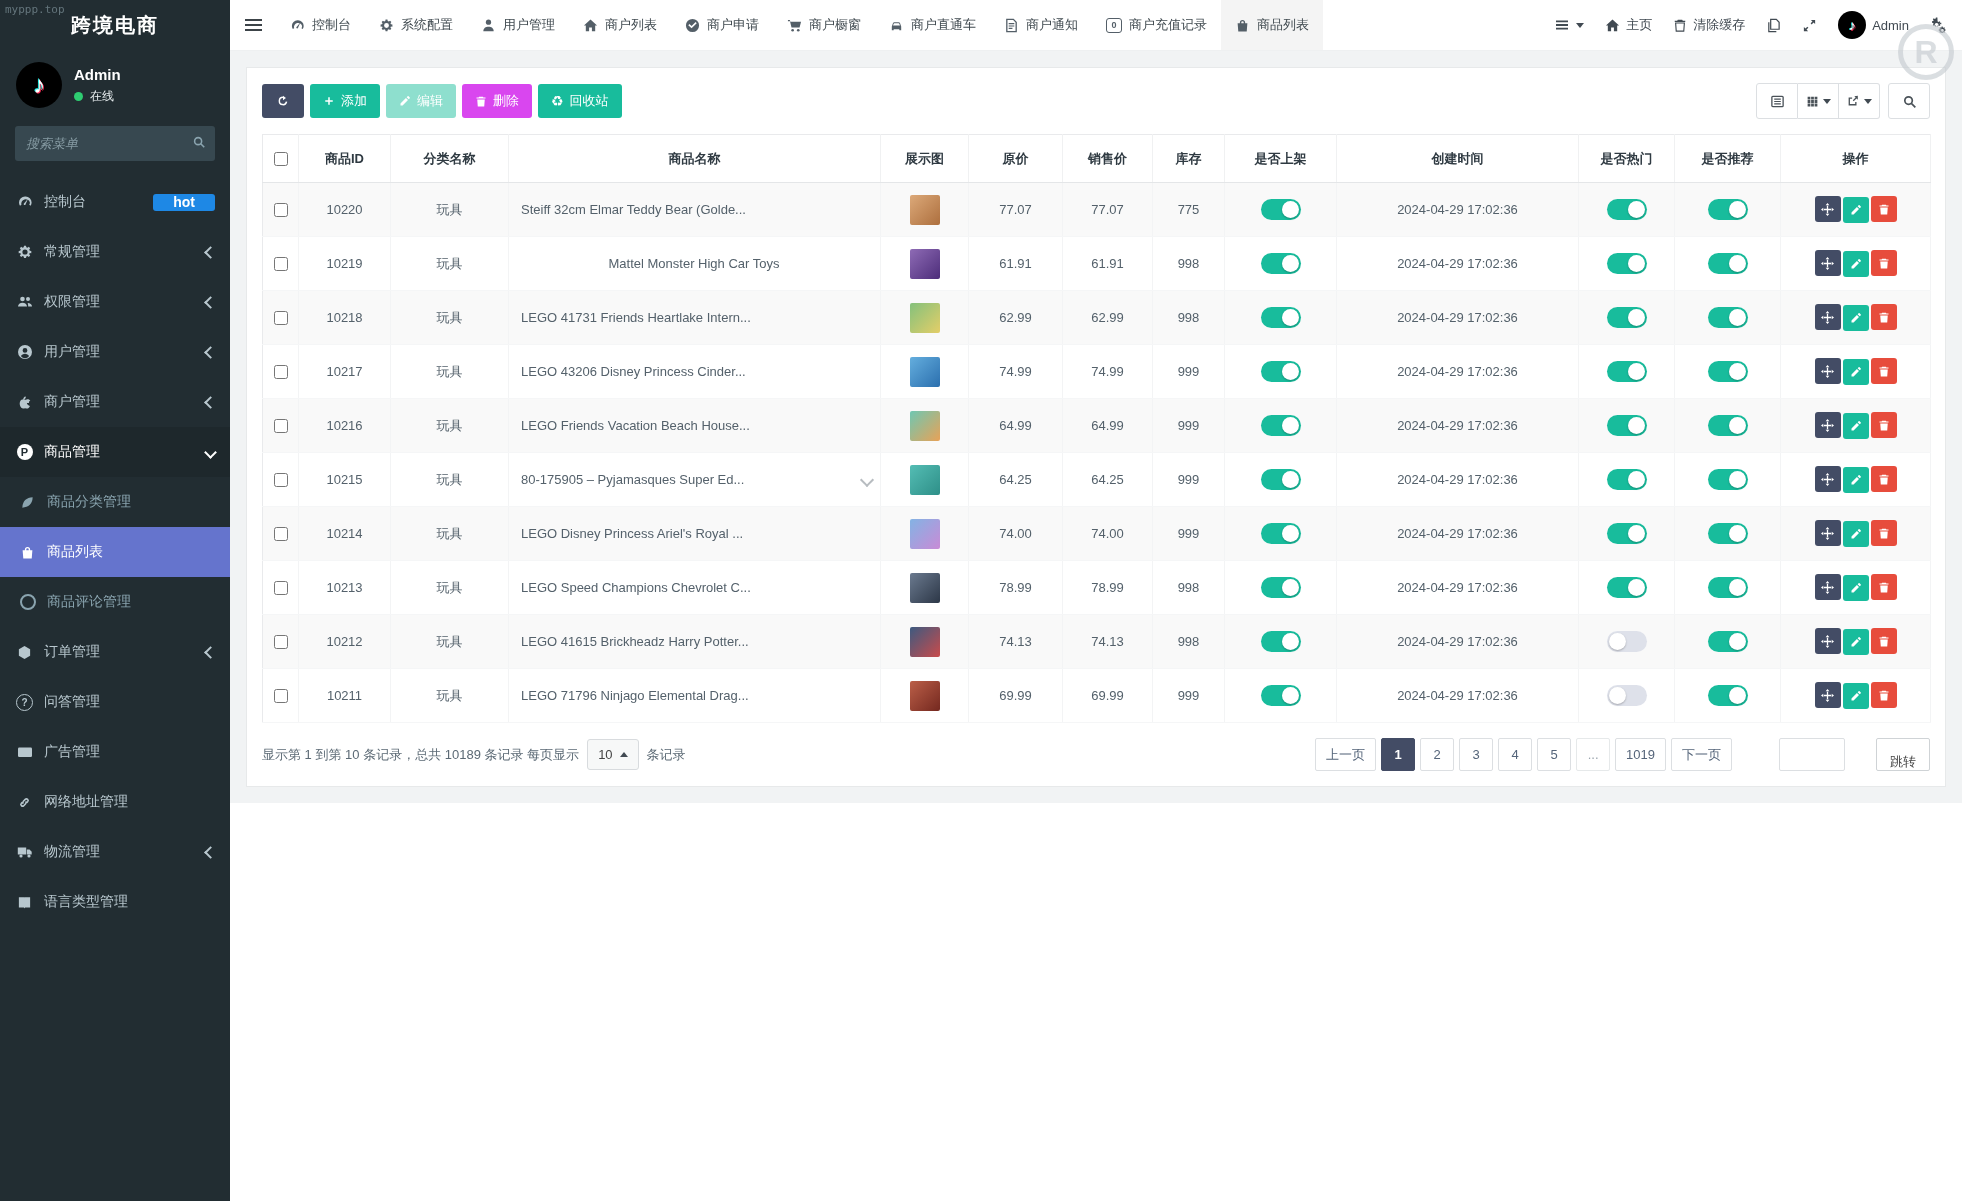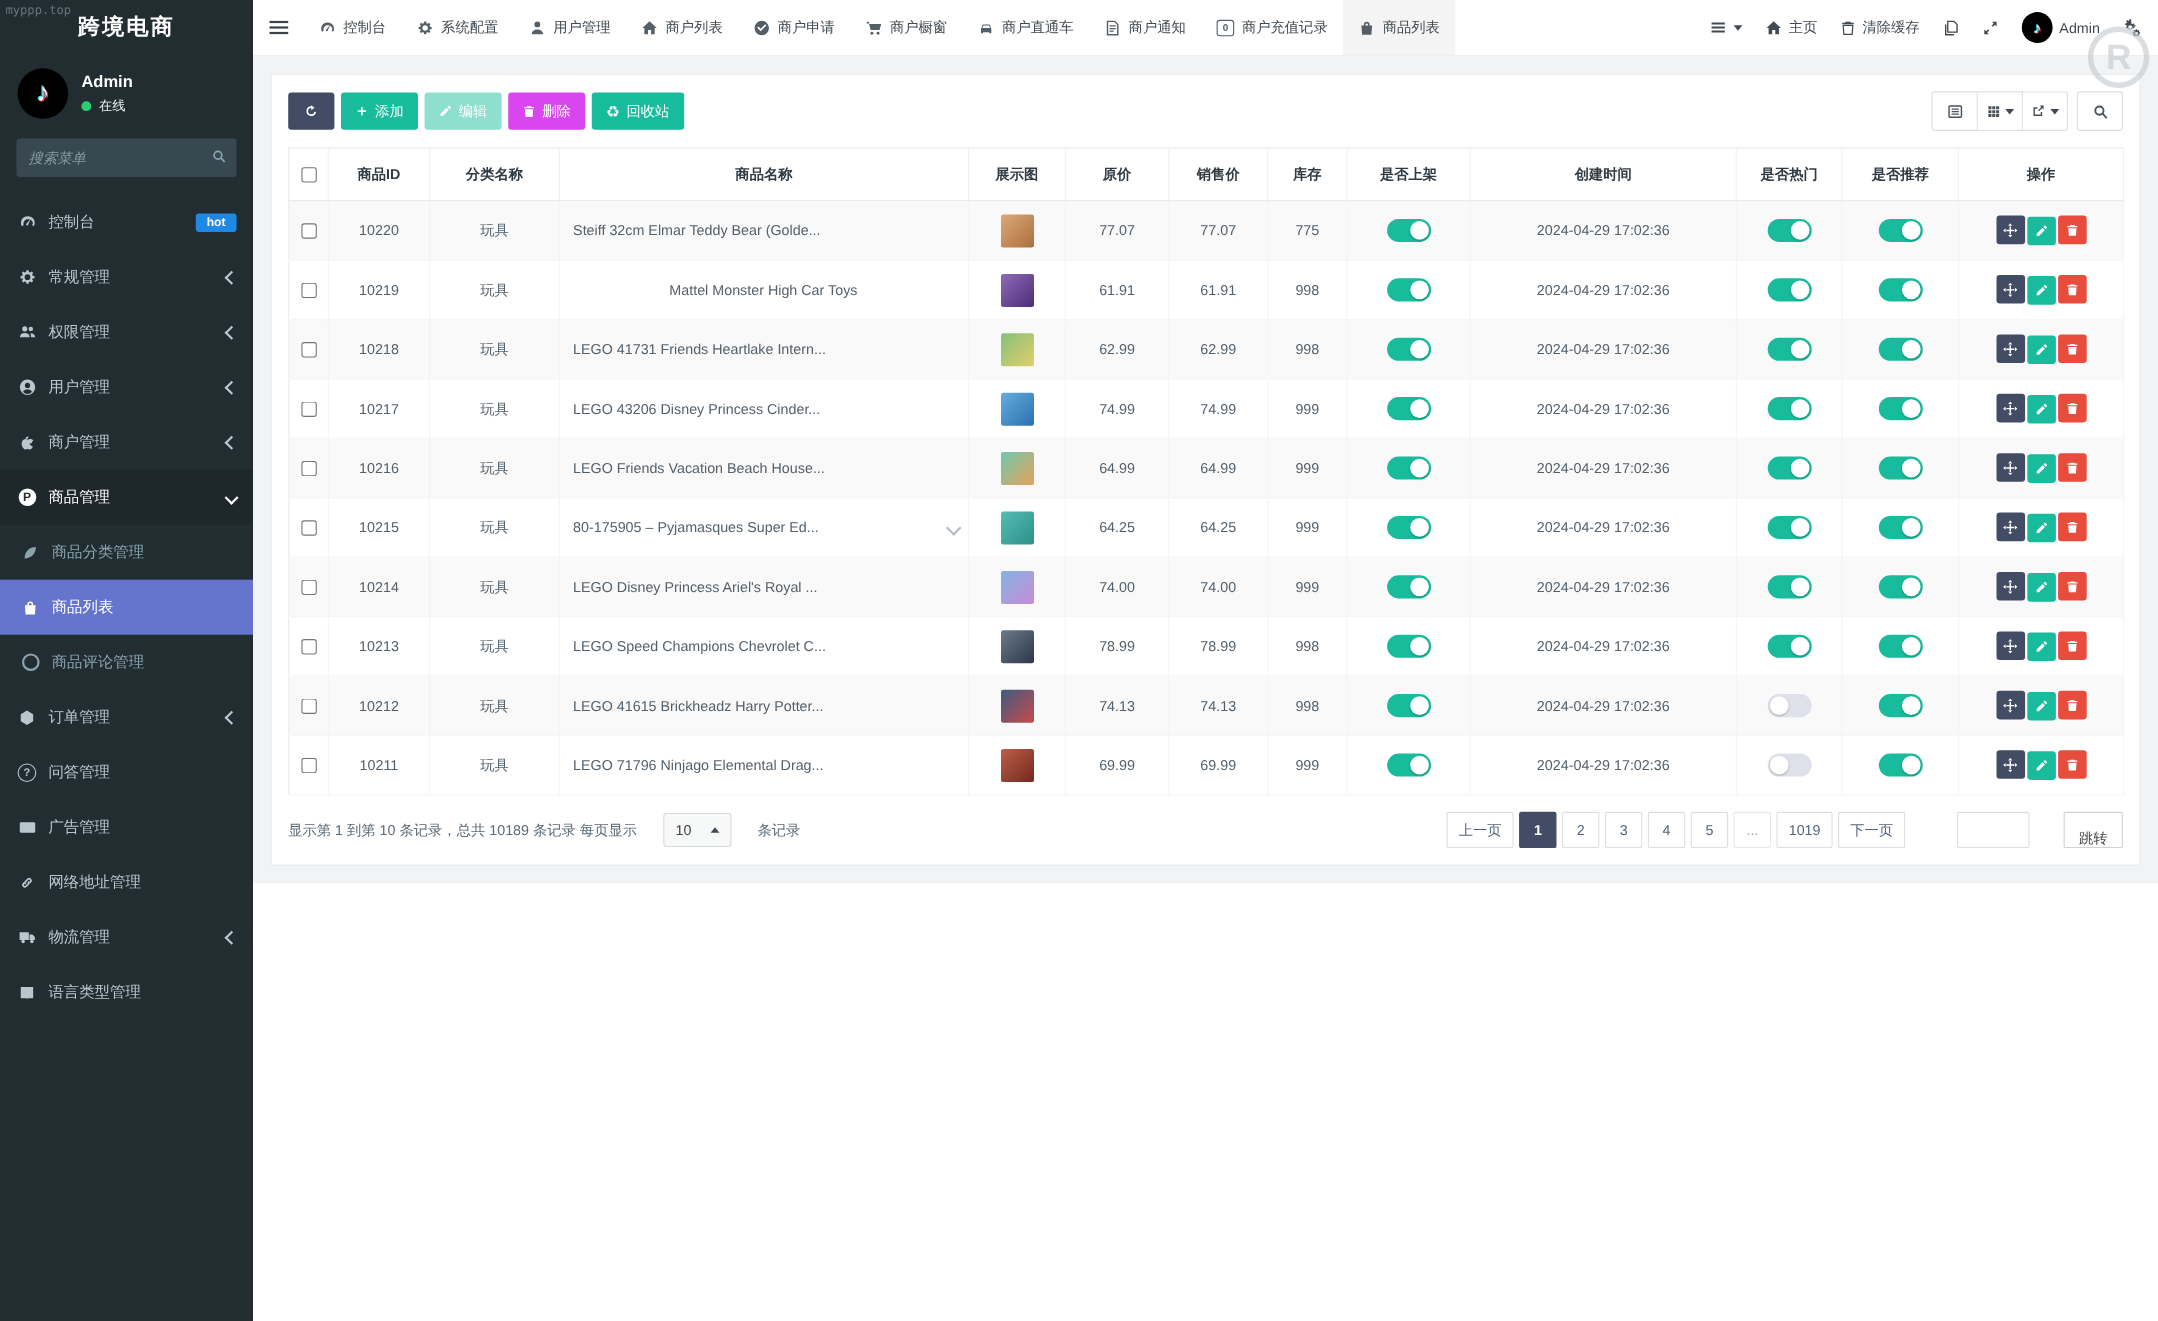--- a/index.html
+++ b/index.html
@@ -15,21 +15,21 @@
   .uname{color:#fff;font-size:15px;font-weight:bold;margin-bottom:5px;}
   .ustatus{font-size:12px;color:#ebf1f3;display:flex;align-items:center;gap:7px;}
   .dot{width:9px;height:9px;border-radius:50%;background:#2ecc71;display:inline-block;}
   .sidebar-search{margin:8px 15px 16px;position:relative;}
   .sidebar-search input{width:100%;box-sizing:border-box;height:35px;background:#374850;border:none;border-radius:3px;color:#ccc;padding:0 32px 0 11px;font-size:13px;font-family:inherit;outline:none;font-style:italic;}
   .sidebar-search input::placeholder{color:#869ba3;}
   .s-ico{position:absolute;right:9px;top:9px;color:#8aa4af;}
   .menu a{text-decoration:none;}
   .mi{display:flex;align-items:center;height:50px;padding:0 15px;font-size:14px;color:#b8c7ce;cursor:pointer;position:relative;}
   .mi .ico{width:19px;margin-right:10px;display:flex;justify-content:center;align-items:center;flex-shrink:0;}
-  .badge-hot{margin-left:auto;background:#1e88e5;color:#fff;font-size:11px;font-weight:bold;padding:2px 10px;border-radius:3px;line-height:13px;}
+  .badge-hot{margin-left:auto;background:#1e88e5;color:#fff;font-size:14px;font-weight:bold;padding:2px 20px;border-radius:3px;line-height:13px;}
   .chev{margin-left:auto;width:7px;height:7px;border-left:2px solid #b8c7ce;border-bottom:2px solid #b8c7ce;transform:rotate(45deg);}
   .chev.down{transform:rotate(-45deg);border-color:#fff;}
   .mi.parent-active{background:#1e282c;color:#fff;}
   .submenu .mi{color:#8aa4af;padding-left:18px;}
   .submenu .mi.active{background:#6574cd;color:#fff;}
   .circle-o{width:12px;height:12px;border:2px solid currentColor;border-radius:50%;display:inline-block;}
   .q-circle{width:15px;height:15px;border:1.5px solid currentColor;border-radius:50%;display:inline-flex;align-items:center;justify-content:center;font-size:10px;font-weight:bold;}
   .coin-ico{width:14px;height:13px;border:1.5px solid currentColor;border-radius:3px;display:inline-flex;align-items:center;justify-content:center;font-size:9px;font-weight:bold;}
   .p-circle{width:16px;height:16px;border-radius:50%;background:currentColor;display:inline-flex;align-items:center;justify-content:center;}
   .p-circle i{font-style:normal;font-size:11px;font-weight:bold;color:#222d32;}
@@ -79,21 +79,21 @@
   .toggle .knob{position:absolute;top:2px;left:2px;width:17px;height:17px;border-radius:50%;background:#fff;box-shadow:0 1px 2px rgba(0,0,0,.25);}
   .toggle.on{background:#18bc9c;}
   .toggle.on .knob{left:auto;right:2px;}
   .ab{width:26px;height:26px;border-radius:3px;display:inline-flex;align-items:center;justify-content:center;color:#fff;border:none;cursor:pointer;margin:0 1px;padding:0;}
   .ab-move{background:#434c65;}
   .ab-edit{background:#18bc9c;}
   .ab-del{background:#e74c3c;}
   input[type=checkbox]{width:14px;height:14px;}
   
   .card-footer{display:flex;align-items:center;margin-top:15px;color:#5c6a75;}
-  .pp-btn{display:inline-flex;align-items:center;gap:17px;border:1px solid #d8dbde;background:#f7f8f8;padding:7px 10px;border-radius:3px;margin:0 24px;color:#444;cursor:pointer;}
+  .pp-btn{display:inline-flex;align-items:center;gap:7px;border:1px solid #d8dbde;background:#f7f8f8;padding:7px 10px;border-radius:3px;margin:0 8px;color:#444;cursor:pointer;}
   .pager{margin-left:auto;display:flex;align-items:center;gap:5px;}
   .pg{min-width:34px;height:33px;padding:0 10px;box-sizing:border-box;border:1px solid #dcdfe2;background:#fff;color:#55657a;display:inline-flex;align-items:center;justify-content:center;border-radius:2px;cursor:pointer;}
   .pg.active{background:#434c65;border-color:#434c65;color:#fff;font-weight:bold;}
   .pg.dots{color:#9aa4ad;border-color:#e6e9ea;cursor:default;}
   .jump-input{width:66px;height:33px;box-sizing:border-box;border:1px solid #dcdfe2;border-radius:2px;margin-left:42px;outline:none;padding:0 6px;font-family:inherit;}
   .jump-btn{height:33px;padding:14px 13px;border:1px solid #cfd3d6;background:#fff;border-radius:2px;color:#444;margin-left:26px;cursor:pointer;font-family:inherit;font-size:13px;}
 </style>
 </head>
 <body>
 

